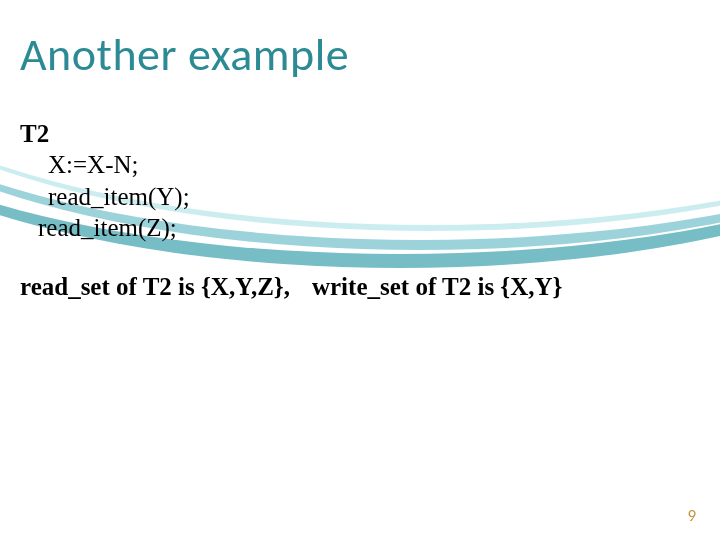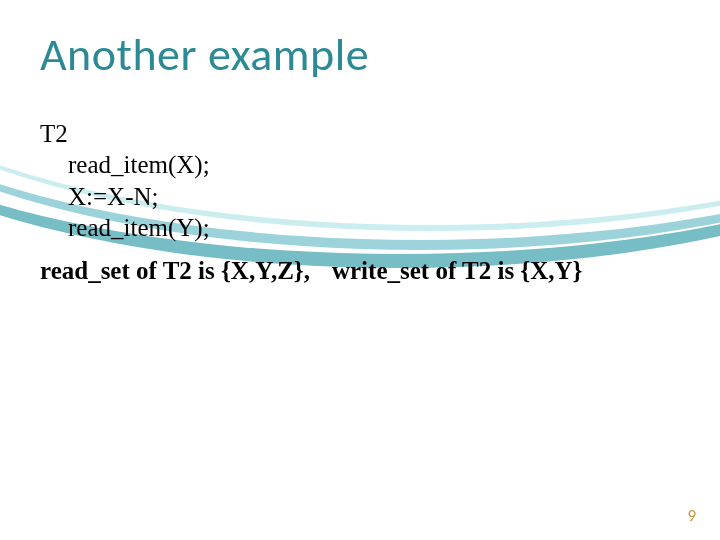--- a/index.html
+++ b/index.html
@@ -42,50 +42,50 @@
   }
   .swoosh .b3 {
     border-bottom: 6px solid #8fd9e0;
     top: -55px;
     left: -90px;
     opacity: 0.45;
   }
   .slide {
     position: relative;
     z-index: 1;
-    padding: 20px 40px 0 40px;
+    padding: 20px 40px 0 20px;
     box-sizing: border-box;
     width: 100%;
     height: 100%;
   }
   .title {
     font-size: 46px;
     font-weight: 400;
     color: #2c8a95;
     margin: 6px 0 36px 0;
     font-family: Calibri, "Trebuchet MS", Arial, sans-serif;
     letter-spacing: 0.5px;
   }
   .body {
     font-size: 25px;
     line-height: 1.25;
     color: #000;
   }
   .t2 {
-    font-weight: 400;
+    font-weight: 700;
     margin-bottom: 0;
   }
   .code-lines {
     margin-left: 28px;
   }
   .code-lines .less-indent {
     margin-left: -10px;
   }
   .sets {
-    margin-top: 12px;
+    margin-top: 28px;
     font-size: 25px;
     font-weight: 700;
   }
   .sets .gap {
     display: inline-block;
     width: 22px;
   }
   .page-number {
     position: absolute;
     bottom: 14px;
@@ -103,23 +103,23 @@
   <div class="band b1"></div>
   <div class="band b2"></div>
 </div>
 
 <div class="slide">
   <h1 class="title">Another example</h1>
 
   <div class="body">
     <div class="t2">T2</div>
     <div class="code-lines">
-      <div>read_item(X);</div>
       <div>X:=X-N;</div>
       <div>read_item(Y);</div>
+      <div class="less-indent">read_item(Z);</div>
     </div>
 
     <div class="sets">
       <span>read_set of T2 is {X,Y,Z},</span><span class="gap"></span><span>write_set of T2 is {X,Y}</span>
     </div>
   </div>
 
   <div class="page-number">9</div>
 </div>
 

